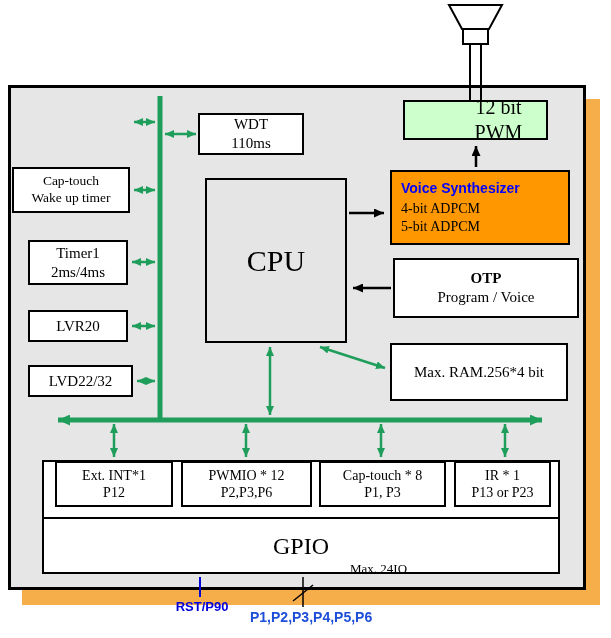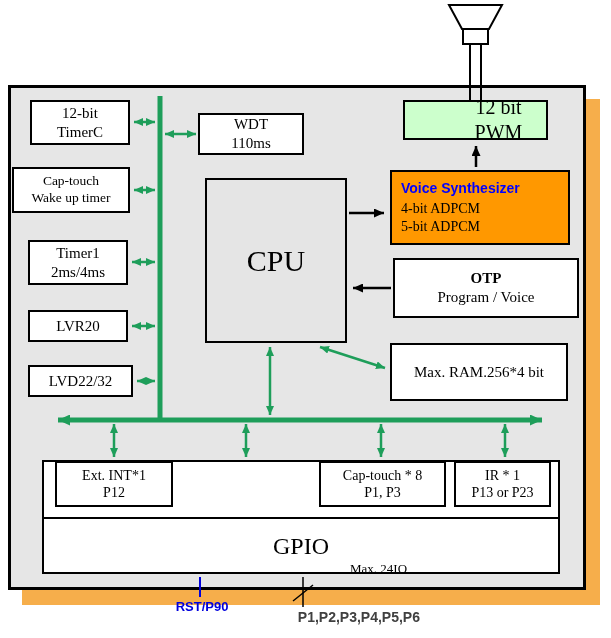--- a/index.html
+++ b/index.html
@@ -34,38 +34,34 @@
   .b-bottomwrap { left:42px; top:460px; width:518px; height:114px; }
   .b-extint  { left:55px;  top:461px; width:118px; height:46px; font-size:14px; z-index:4; }
   .b-pwmio   { left:181px; top:461px; width:131px; height:46px; font-size:14px; z-index:4; }
   .b-capio   { left:319px; top:461px; width:127px; height:46px; font-size:14px; z-index:4; }
   .b-ir      { left:454px; top:461px; width:97px;  height:46px; font-size:14px; z-index:4; }
   .b-gpio    { left:42px;  top:517px; width:518px; height:57px; font-size:24px; z-index:4; }
 
   .footer-label { position:absolute; z-index:6; }
   .f-rst   { left:164px; top:599px; width:76px; text-align:center; color:#0000dd; font-weight:bold;
              font-family:"Liberation Sans",sans-serif; font-size:13px; }
-  .f-ports { left:250px; top:609px; width:170px; text-align:right; color:#404040; font-weight:bold;
+  .f-ports { left:250px; top:609px; width:170px; text-align:left; color:#1d4ed8; font-weight:bold;
              font-family:"Liberation Sans",sans-serif; font-size:14px; }
   .f-maxio { left:350px; top:561px; width:80px; font-size:13px; }
 
   svg.overlay { position:absolute; left:0; top:0; width:611px; height:638px; z-index:5; pointer-events:none; }
 </style>
 </head>
 <body>
 
 <div id="canvas">
 
   <div class="shadow"></div>
   <div class="chip"></div>
 
-  <div class="box b-timerc">
-    <span>12-bit</span>
-    <span>TimerC</span>
-  </div>
   <div class="box b-capwake">
     <span>Cap-touch</span>
     <span>Wake up timer</span>
   </div>
   <div class="box b-timer1">
     <span>Timer1</span>
     <span>2ms/4ms</span>
   </div>
   <div class="box b-lvr">
     <span>LVR20</span>
@@ -95,20 +91,24 @@
     <span>Program / Voice</span>
   </div>
   <div class="box b-ram">
     <span>Max. RAM.256*4 bit</span>
   </div>
 
   <div class="box b-bottomwrap"></div>
   <div class="box b-extint">
     <span>Ext. INT*1</span>
     <span>P12</span>
+  </div>
+  <div class="box b-pwmio">
+    <span>PWMIO * 12</span>
+    <span>P2,P3,P6</span>
   </div>
   <div class="box b-capio">
     <span>Cap-touch * 8</span>
     <span>P1, P3</span>
   </div>
   <div class="box b-ir">
     <span>IR * 1</span>
     <span>P13 or P23</span>
   </div>
   <div class="box b-gpio">

